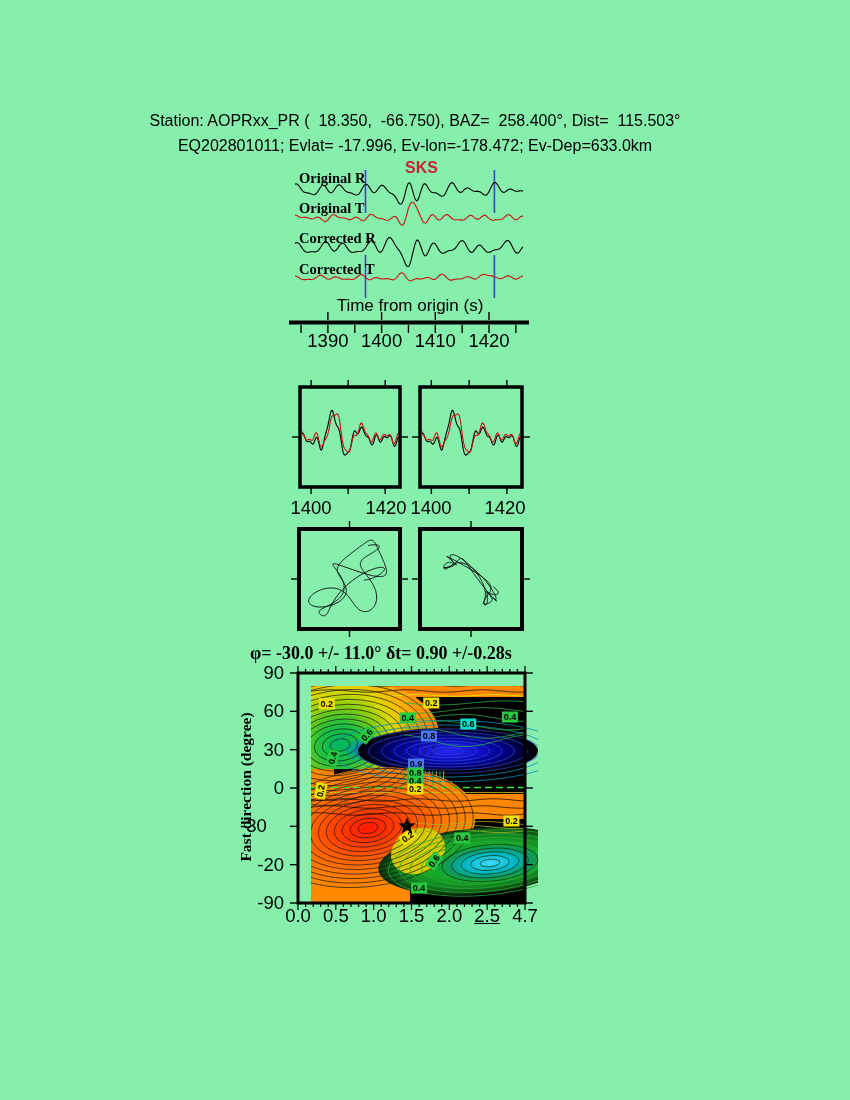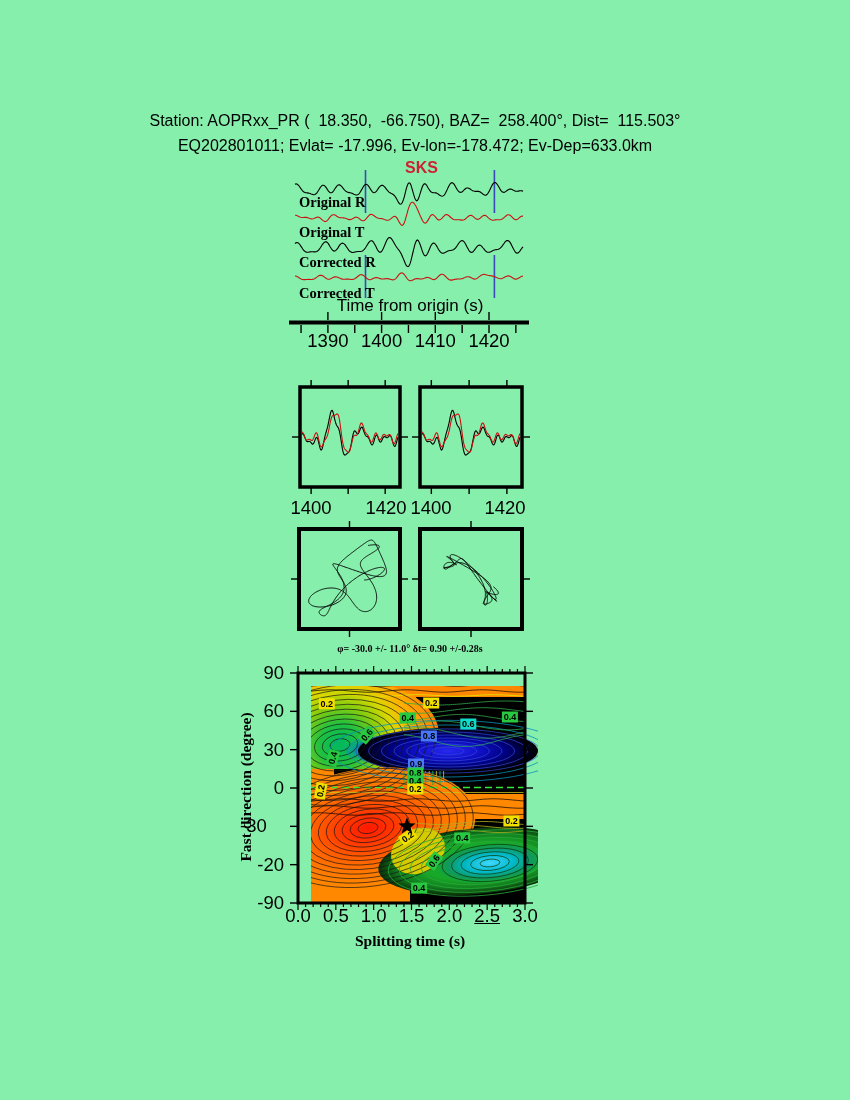--- a/index.html
+++ b/index.html
@@ -1,20 +1,20 @@
 <!DOCTYPE html>
 <html><head>
 <meta charset="utf-8">
 <style>
   html,body{margin:0;padding:0;background:#fff;}
   .page{position:relative;width:850px;height:1100px;background:#86efac;overflow:hidden;
         font-family:"Liberation Sans", sans-serif;color:#000;}
   .abs{position:absolute;}
   .ttl{width:830px;left:0;text-align:center;font-size:16px;white-space:pre;}
-  .trlab{font-family:"Liberation Serif", serif;font-weight:bold;font-size:14.5px;margin-top:24px;}
+  .trlab{font-family:"Liberation Serif", serif;font-weight:bold;font-size:14.5px;}
   .num{font-size:18.5px;text-align:center;}
   .serifb{font-family:"Liberation Serif", serif;font-weight:bold;}
   svg{position:absolute;overflow:visible;}
   .sks{font-size:16px;font-weight:bold;}
 </style>
 </head>
 <body>
 
 <div class="page">
 
@@ -135,21 +135,21 @@
       <line x1="63" y1="4" x2="63" y2="12" stroke="#000" stroke-width="1.4"></line>
       <line x1="63" y1="112" x2="63" y2="120" stroke="#000" stroke-width="1.4"></line>
       <line x1="4" y1="62" x2="12" y2="62" stroke="#000" stroke-width="1.4"></line>
       <line x1="114" y1="62" x2="122" y2="62" stroke="#000" stroke-width="1.4"></line>
       <g clip-path="url(#pmc1)">
         <path d="M85.4,69.7L86.2,70.4L87.0,71.1L87.6,71.7L88.2,72.3L88.7,72.9L89.2,73.5L89.6,74.0L89.9,74.5L90.1,74.9L90.2,75.4L90.3,75.7L90.4,76.1L90.3,76.4L90.2,76.7L90.0,76.9L89.8,77.1L89.5,77.3L89.2,77.4L88.8,77.5L88.4,77.6L88.0,77.6L87.5,77.6L87.0,77.6L86.5,77.5L85.9,77.4L85.4,77.3L84.8,77.2L84.2,77.1L83.7,76.9L83.1,76.7L82.6,76.6L82.0,76.4L81.5,76.2L81.0,76.0L80.6,75.8L80.1,75.7L79.7,75.5L79.3,75.3L79.0,75.2L78.7,75.0L78.5,74.9L78.2,74.8L78.1,74.7L77.9,74.7L77.8,74.6L77.8,74.6L77.8,74.6L77.8,74.6L77.9,74.6L78.0,74.7L78.1,74.8L78.3,74.9L78.5,75.1L78.7,75.2L79.0,75.4L79.3,75.6L79.6,75.8L79.9,76.1L80.2,76.3L80.5,76.6L80.8,76.9L81.2,77.2L81.5,77.6L81.8,77.9L82.1,78.2L82.4,78.6L82.7,79.0L82.9,79.3L83.2,79.7L83.4,80.1L83.5,80.4L83.7,80.8L83.8,81.2L83.9,81.5L84.0,81.9L84.0,82.2L84.0,82.6L83.9,82.9L83.8,83.2L83.7,83.6L83.6,83.9L83.4,84.1L83.2,84.4L83.0,84.7L82.7,84.9L82.4,85.2L82.1,85.4L81.8,85.6L81.4,85.8L81.1,86.0L80.7,86.2L80.3,86.3L80.0,86.4L79.6,86.6L79.2,86.7L78.8,86.8L78.5,86.9L78.1,86.9L77.8,87.0L77.4,87.0L77.1,87.1L76.8,87.1L76.6,87.1L76.3,87.1L76.1,87.0L75.9,87.0L75.7,86.9L75.6,86.9L75.5,86.8L75.4,86.7L75.4,86.5L75.3,86.4L75.3,86.2L75.4,86.0L75.4,85.8L75.5,85.5L75.6,85.3L75.7,85.0L75.8,84.6L76.0,84.3L76.1,83.9L76.3,83.5L76.5,83.0L76.6,82.5L76.8,82.0L76.9,81.5L77.0,80.9L77.2,80.2L77.3,79.6L77.3,78.9L77.4,78.1L77.4,77.4L77.4,76.6L77.4,75.7L77.3,74.8L77.1,73.9L77.0,73.0L76.8,72.0L76.5,71.0L76.2,69.9L75.8,68.9L75.4,67.8L75.0,66.6L74.4,65.5L73.9,64.4L73.3,63.2L72.6,62.0L71.9,60.8L71.1,59.6L70.3,58.4L69.5,57.3L68.6,56.1L67.7,54.9L66.7,53.7L65.7,52.6L64.7,51.5L63.7,50.4L62.7,49.3L61.6,48.3L60.5,47.2L59.5,46.3L58.4,45.4L57.3,44.5L56.2,43.6L55.2,42.8L54.2,42.1L53.2,41.4L52.2,40.8L51.2,40.2L50.3,39.7L49.4,39.2L48.6,38.8L47.8,38.5L47.1,38.2L46.4,38.0L45.7,37.8L45.1,37.7L44.6,37.6L44.1,37.6L43.7,37.6L43.3,37.7L43.0,37.9L42.7,38.0L42.5,38.3L42.3,38.5L42.2,38.8L42.2,39.2L42.2,39.5L42.2,39.9L42.3,40.3L42.4,40.7L42.6,41.2L42.8,41.6L43.0,42.0L43.3,42.5L43.6,42.9L43.9,43.4L44.2,43.8L44.5,44.3L44.9,44.7L45.2,45.1L45.5,45.4L45.9,45.8L46.2,46.1L46.5,46.4L46.8,46.7L47.1,47.0L47.4,47.2L47.6,47.4L47.8,47.5L48.0,47.7L48.2,47.8L48.3,47.8L48.4,47.9L48.5,47.9L48.5,47.9L48.5,47.8L48.5,47.8L48.4,47.7L48.3,47.6L48.1,47.5L47.9,47.4L47.7,47.2L47.5,47.1L47.2,46.9L46.9,46.7L46.5,46.6L46.2,46.4L45.8,46.2L45.4,46.1L45.0,45.9L44.6,45.8L44.1,45.7L43.7,45.6L43.2,45.5L42.7,45.4L42.3,45.4L41.8,45.4L41.4,45.4L40.9,45.4L40.5,45.4L40.0,45.5L39.6,45.6L39.2,45.7L38.8,45.9L38.5,46.1L38.1,46.2L37.8,46.5L37.5,46.7L37.2,47.0L37.0,47.2L36.8,47.5L36.6,47.8L36.4,48.1L36.3,48.4L36.1,48.7L36.0,49.0L36.0,49.3L35.9,49.7L35.9,50.0L35.9,50.2L36.0,50.5L36.0,50.8L36.1,51.0L36.2,51.3L36.3,51.5L36.5,51.6L36.6,51.8L36.8,51.9L37.0,52.0L37.2,52.1L37.4,52.1L37.7,52.1L37.9,52.0L38.2,52.0L38.5,51.9L38.8,51.7L39.1,51.6L39.4,51.4L39.8,51.2L40.1,50.9L40.5,50.7L40.8,50.4L41.2,50.1L41.6,49.8L42.1,49.4L42.5,49.1L42.9,48.8L43.4,48.4L43.9,48.1L44.4,47.7L44.9,47.4L45.5,47.1L46.1,46.8L46.7,46.5L47.3,46.3L47.9,46.1L48.6,45.9L49.3,45.8L50.0,45.7L50.7,45.6L51.5,45.6L52.3,45.7L53.1,45.8L54.0,45.9L54.9,46.1L55.8,46.4L56.7,46.7L57.6,47.1L58.6,47.5L59.6,48.0L60.6,48.6L61.6,49.2L62.7,49.9L63.7,50.6L64.8,51.4L65.9,52.2L66.9,53.1L68.0,54.0L69.1,55.0L70.2,56.0L71.2,57.0L72.3,58.1L73.3,59.2L74.4,60.3L75.4,61.4L76.4,62.5L77.3,63.7L78.3,64.8L79.2,66.0L80.1,67.1L80.9,68.2L81.7,69.4L82.5,70.4L83.2,71.5L83.9,72.5L84.5,73.5L85.1,74.5L85.6,75.4L86.1,76.2L86.5,77.1L86.9,77.8L87.2,78.5L87.5,79.2L87.8,79.8L87.9,80.3L88.1,80.8L88.1,81.2L88.2,81.6L88.1,81.8L88.1,82.1L88.0,82.3L87.9,82.4L87.7,82.4L87.5,82.4L87.2,82.4L87.0,82.3L86.7,82.2L86.3,82.0L86.0,81.8L85.6,81.5L85.3,81.3L84.9,81.0L84.5,80.6L84.1,80.3L83.7,79.9L83.4,79.6L83.0,79.2L82.6,78.8L82.2,78.5L81.9,78.1L81.5,77.7L81.2,77.4L80.9,77.1L80.6,76.8L80.4,76.5L80.1,76.3L79.9,76.1L79.7,75.9L79.5,75.8L79.4,75.7L79.2,75.6L79.1,75.6L79.0,75.6L79.0,75.6L78.9,75.7L78.9,75.8L78.9,76.0L78.9,76.2L78.9,76.4L78.9,76.7L79.0,77.0L79.0,77.4L79.1,77.7L79.1,78.1L79.2,78.6L79.2,79.0L79.3,79.5L79.3,79.9L79.4,80.4L79.4,80.9L79.4,81.4L79.5,81.9L79.5,82.4L79.5,82.9L79.4,83.4L79.4,83.9L79.4,84.3L79.3,84.8L79.2,85.2L79.1,85.6L79.0,86.0L78.9,86.4L78.8,86.7L78.7,87.0L78.5,87.2L78.3,87.5L78.2,87.7L78.0,87.8L77.8,87.9L77.6,88.0L77.5,88.1L77.3,88.1L77.1,88.1L76.9,88.0L76.8,87.9L76.6,87.8L76.5,87.6L76.4,87.5L76.3,87.2L76.2,87.0L76.1,86.7L76.1,86.4L76.1,86.1L76.1,85.7L76.1,85.4L76.1,85.0L76.2,84.6L76.3,84.2L76.5,83.7L76.6,83.3L76.8,82.8L77.0,82.4L77.3,81.9L77.5,81.4L77.8,81.0L78.1,80.5L78.4,80.0L78.7,79.5L79.1,79.0L79.4,78.5L79.8,78.0L80.1,77.6L80.5,77.1L80.8,76.6L81.2,76.1L81.5,75.6L81.8,75.1L82.1,74.6L82.3,74.1L82.5,73.6L82.7,73.1L82.9,72.6L83.0,72.1L83.0,71.5L83.1,71.0L83.0,70.5L82.9,69.9L82.8,69.3L82.6,68.8L82.3,68.2L82.0,67.6L81.6,67.0L81.2,66.3L80.7,65.7L80.1,65.0L79.5,64.3L78.7,63.7L78.0,63.0L77.1,62.2L76.3,61.5L75.3,60.8L74.3,60.0L73.2,59.2L72.1,58.5L71.0,57.7L69.8,56.9L68.6,56.1L67.3,55.3L66.1,54.5L64.8,53.7L63.5,52.9L62.1,52.1L60.8,51.3L59.5,50.5L58.1,49.7L56.8,49.0L55.5,48.2L54.2,47.5L53.0,46.8L51.7,46.1L50.5,45.4L49.4,44.8L48.3,44.2L47.2,43.6L46.2,43.1L45.3,42.6L44.4,42.1L43.6,41.7L42.8,41.3L42.1,40.9L41.5,40.6L40.9,40.3L40.4,40.1L40.0,39.9L39.6,39.7L39.3,39.6L39.1,39.5L39.0,39.4L38.9,39.4L38.8,39.4L38.8,39.5L38.9,39.6L39.0,39.7L39.2,39.8L39.4,40.0L39.7,40.2L40.0,40.5L40.3,40.7L40.7,41.0L41.0,41.3L41.4,41.6L41.8,41.9L42.2,42.2L42.6,42.6L43.1,42.9L43.5,43.3L43.8,43.6L44.2,44.0L44.6,44.3L44.9,44.7L45.2,45.0L45.5,45.4L45.7,45.7L46.0,46.0L46.1,46.3L46.3,46.6L46.4,46.9L46.4,47.2L46.4,47.4L46.4,47.7L46.3,47.9L46.2,48.1L46.1,48.4L45.9,48.5L45.6,48.7L45.4,48.9L45.1,49.0L44.7,49.2L44.4,49.3L44.0,49.4L43.6,49.6L43.1,49.7L42.7,49.8L42.2,49.8L41.8,49.9L41.3,50.0L40.8,50.1L40.3,50.1L39.9,50.2L39.4,50.3L39.0,50.3L38.5,50.4L38.1,50.4L37.7,50.5L37.4,50.5L37.0,50.6L36.7,50.6L36.5,50.7L36.2,50.7L36.0,50.8L35.9,50.8L35.8,50.8L35.7,50.9L35.7,50.9L35.7,50.9L35.7,51.0L35.8,51.0L36.0,51.0L36.2,51.0L36.4,50.9L36.6,50.9L36.9,50.9L37.2,50.8L37.6,50.7L38.0,50.7L38.4,50.6L38.8,50.4L39.3,50.3L39.7,50.1L40.2,50.0L40.7,49.8L41.2,49.5L41.8,49.3L42.3,49.1L42.8,48.8L43.4,48.5L43.9,48.2L44.4,47.9L44.9,47.5L45.4,47.2L45.9,46.8L46.4,46.5L46.9,46.1L47.4,45.7L47.8,45.3L48.2,45.0L48.7,44.6L49.1,44.2L49.4,43.9L49.8,43.5L50.2,43.2L50.5,42.9L50.9,42.6L51.2,42.3L51.5,42.1L51.8,41.9L52.1,41.7L52.4,41.6L52.7,41.5L53.0,41.5L53.3,41.5L53.6,41.5L54.0,41.6L54.3,41.8L54.6,42.0L55.0,42.3L55.4,42.6L55.8,43.0L56.2,43.4L56.6,43.9L57.1,44.5L57.6,45.1L58.1,45.8L58.7,46.5L59.2,47.3L59.8,48.2L60.5,49.1L61.1,50.0L61.8,51.0L62.6,52.0L63.3,53.1L64.1,54.2L64.9,55.3L65.7,56.5L66.6,57.7L67.4,58.9L68.3,60.2L69.2,61.4L70.2,62.7L71.1,63.9L72.0,65.1L73.0,66.4L73.9,67.6L74.8,68.8L75.8,70.0L76.7,71.2L77.6,72.3L78.5,73.4L79.4,74.4L80.2,75.5L81.0,76.4L81.8,77.3L82.6,78.2L83.3,79.0L84.0,79.8L84.7,80.5L85.3,81.1L85.8,81.7L86.3,82.2L86.8,82.7L87.2,83.1L87.6,83.4L87.9,83.7L88.2,83.9L88.4,84.1L88.5,84.2L88.6,84.2L88.7,84.2L88.7,84.2L88.7,84.1L88.6,84.0L88.5,83.9L88.3,83.7L88.1,83.5L87.8,83.2L87.5,83.0L87.2,82.7L86.9,82.4L86.5,82.1" fill="none" stroke="#000" stroke-width="0.9"></path>
       </g>
       <rect x="12" y="12" width="102" height="100" fill="none" stroke="#000" stroke-width="4"></rect>
     </svg>
 
-  <div class="abs serifb" style="left:250px;top:643px;width:320px;text-align:center;font-size:10px;">φ= -30.0 +/- 11.0° δt= 0.90 +/-0.28s</div>
+  <div class="abs serifb" style="left:250px;top:643px;width:320px;text-align:left;font-size:18px;">φ= -30.0 +/- 11.0° δt= 0.90 +/-0.28s</div>
 
   <div class="abs serifb" style="left:147px;top:777px;width:200px;height:20px;text-align:center;font-size:15.5px;transform:rotate(-90deg);">Fast direction (degree)</div>
 
   <svg id="cont-svg" style="left:285px;top:660px;" width="252" height="256">
     <defs>
       <clipPath id="cclip">
           <rect x="13" y="13" width="227" height="230"></rect>
         </clipPath>
       <radialGradient id="gGreen" gradientUnits="userSpaceOnUse" cx="42" cy="72" r="95">
         <stop offset="0" stop-color="#00b860"></stop>
@@ -461,18 +461,17 @@
       <div class="abs num" style="left:240px;top:853.6666666666666px;width:44px;text-align:right;">-20</div>
       <div class="abs num" style="left:240px;top:892px;width:44px;text-align:right;">-90</div>
     </div>
   <div id="cont-xlabels">
       <div class="abs num" style="left:276px;top:905px;width:44px;">0.0</div>
       <div class="abs num" style="left:313.8333333333333px;top:905px;width:44px;">0.5</div>
       <div class="abs num" style="left:351.6666666666667px;top:905px;width:44px;">1.0</div>
       <div class="abs num" style="left:389.5px;top:905px;width:44px;">1.5</div>
       <div class="abs num" style="left:427.33333333333337px;top:905px;width:44px;">2.0</div>
       <div class="abs num" style="left:465.16666666666663px;top:905px;width:44px;text-decoration:underline;">2.5</div>
-      <div class="abs num" style="left:503px;top:905px;width:44px;">3.0</div>
+      <div class="abs num" style="left:503px;top:905px;width:44px;">4.7</div>
     </div>
 
-  <div class="abs serifb" style="left:300px;top:932px;width:220px;text-align:center;font-size:15.5px;">Splitting time (s)</div>
 
 </div>
 
 </body></html>

